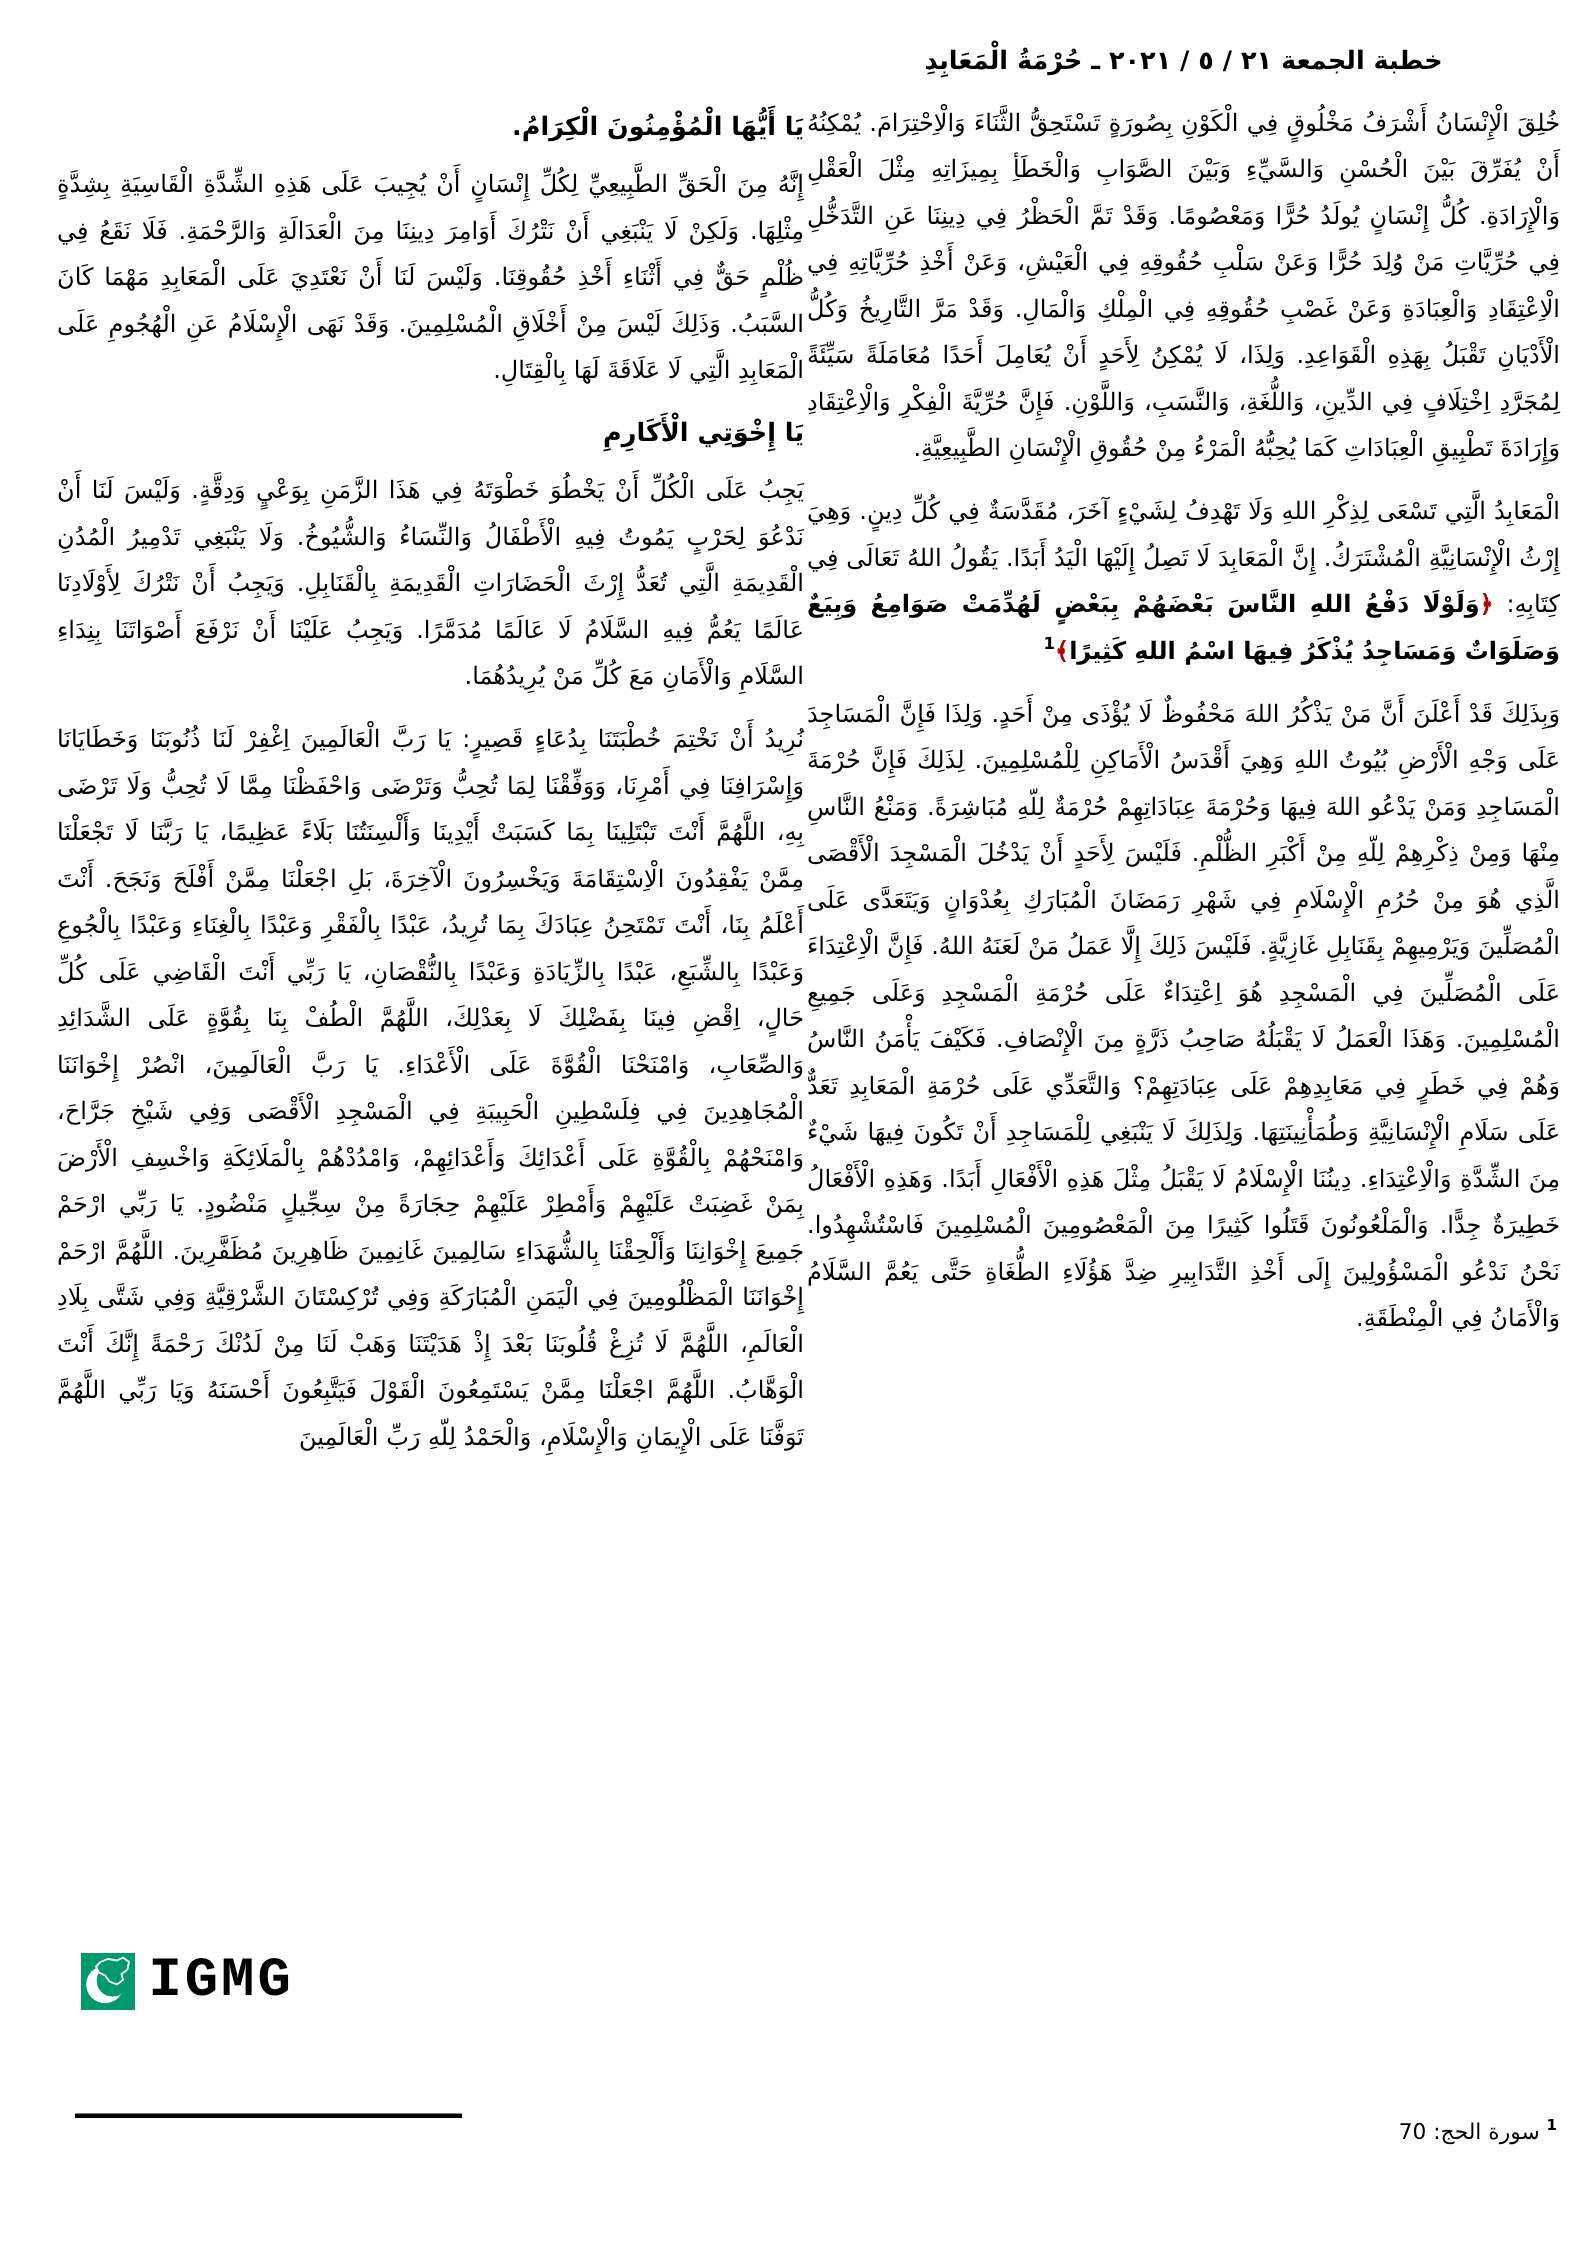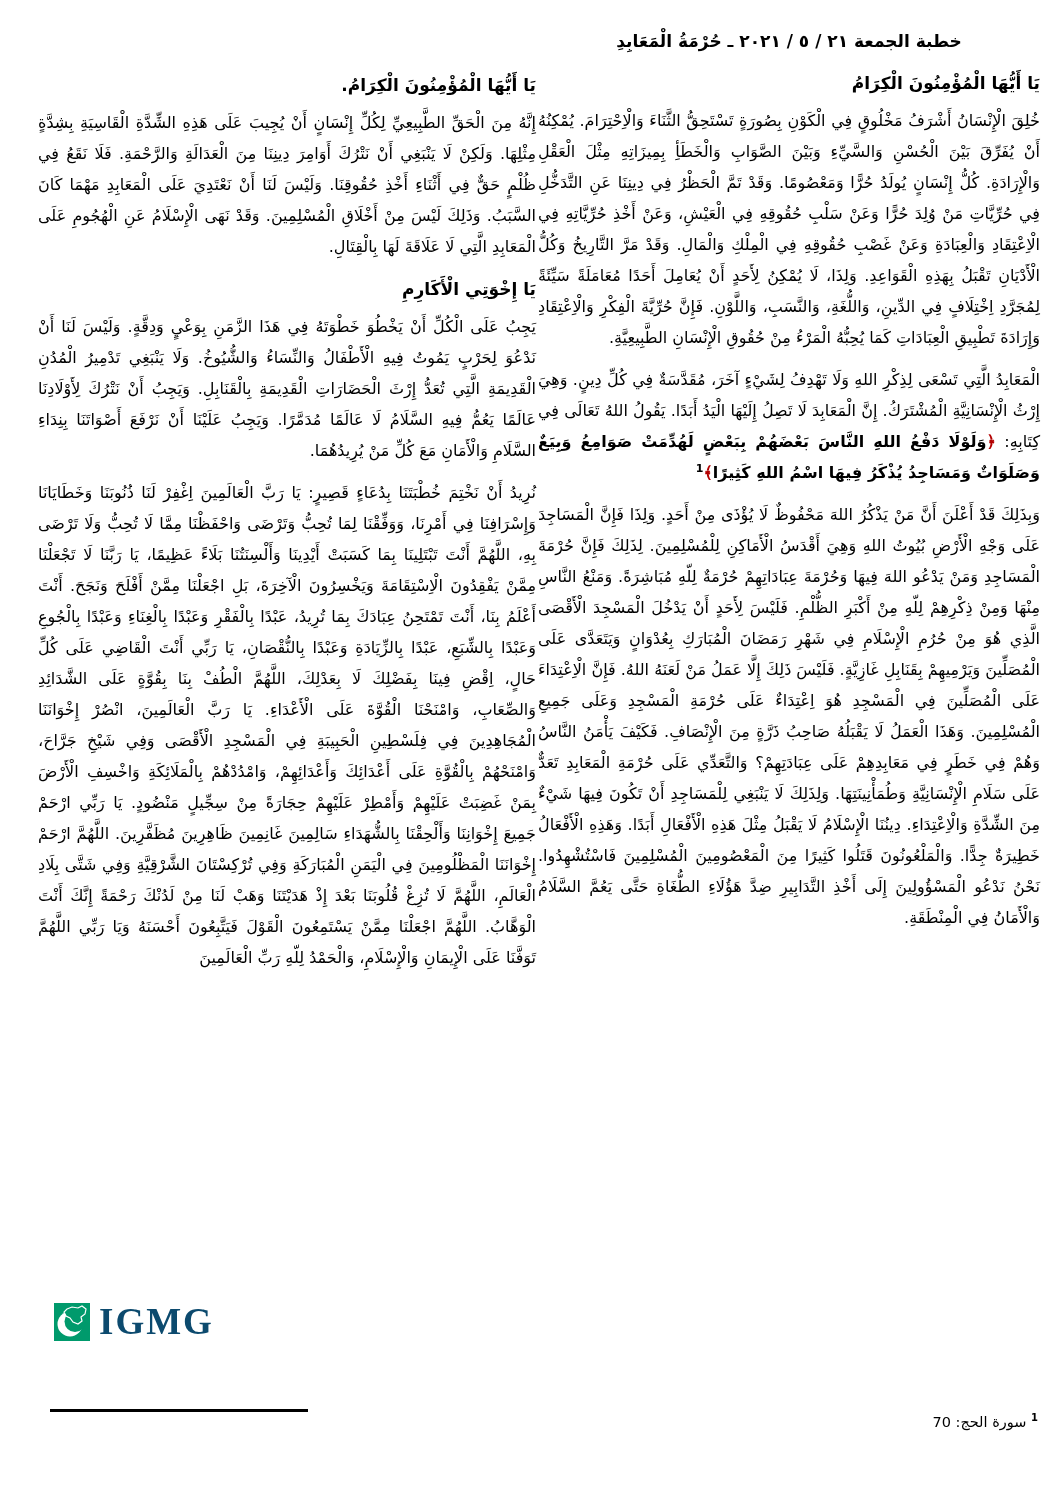--- a/index.html
+++ b/index.html
@@ -50,22 +50,22 @@
     display:flex;
     align-items:center;
     direction:ltr;
     gap:9px;
   }
   .logo-square { width:36px; height:38px; display:block; }
   .logo-text {
     font-weight:900;
     font-size:37px;
     letter-spacing:2px;
-    color:#0c4a6e;
-    font-family:Liberation Serif, serif;
+    color:#000000;
+    font-family:Liberation Mono, monospace;
   }
   .fn-sep {
     position:absolute;
     left:50px; top:1409px;
     width:258px; height:3px;
     background:#000;
   }
   .footnote {
     position:absolute;
     right:20px; top:1405px;
@@ -77,21 +77,20 @@
   .footnote sup { font-size:10px; font-weight:bold; }
 </style>
 </head>
 <body>
 
 <div class="page">
 
   <div class="col col-right">
     <div class="doc-header">خطبة الجمعة ٢١ / ٥ / ٢٠٢١ ـ حُرْمَةُ الْمَعَابِدِ</div>
 
-    <div class="sec-heading">يَا أَيُّهَا الْمُؤْمِنُونَ الْكِرَامُ</div>
 
     <p class="para">خُلِقَ الْإِنْسَانُ أَشْرَفُ مَخْلُوقٍ فِي الْكَوْنِ بِصُورَةٍ تَسْتَحِقُّ الثَّنَاءَ وَالْاِحْتِرَامَ. يُمْكِنُهُ أَنْ يُفَرِّقَ بَيْنَ الْحُسْنِ وَالسَّيِّءِ وَبَيْنَ الصَّوَابِ وَالْخَطَأِ بِمِيزَاتِهِ مِثْلَ الْعَقْلِ وَالْإِرَادَةِ. كُلُّ إِنْسَانٍ يُولَدُ حُرًّا وَمَعْصُومًا. وَقَدْ تَمَّ الْحَظْرُ فِي دِينِنَا عَنِ التَّدَخُّلِ فِي حُرِّيَّاتِ مَنْ وُلِدَ حُرًّا وَعَنْ سَلْبِ حُقُوقِهِ فِي الْعَيْشِ، وَعَنْ أَخْذِ حُرِّيَّاتِهِ فِي الْاِعْتِقَادِ وَالْعِبَادَةِ وَعَنْ غَصْبِ حُقُوقِهِ فِي الْمِلْكِ وَالْمَالِ. وَقَدْ مَرَّ التَّارِيخُ وَكُلُّ الْأَدْيَانِ تَقْبَلُ بِهَذِهِ الْقَوَاعِدِ. وَلِذَا، لَا يُمْكِنُ لِأَحَدٍ أَنْ يُعَامِلَ أَحَدًا مُعَامَلَةً سَيِّئَةً لِمُجَرَّدِ اِخْتِلَافٍ فِي الدِّينِ، وَاللُّغَةِ، وَالنَّسَبِ، وَاللَّوْنِ. فَإِنَّ حُرِّيَّةَ الْفِكْرِ وَالْاِعْتِقَادِ وَإِرَادَةَ تَطْبِيقِ الْعِبَادَاتِ كَمَا يُحِبُّهُ الْمَرْءُ مِنْ حُقُوقِ الْإِنْسَانِ الطَّبِيعِيَّةِ.</p>
 
 
     <p class="para"><span>الْمَعَابِدُ الَّتِي تَسْعَى لِذِكْرِ اللهِ وَلَا تَهْدِفُ لِشَيْءٍ آخَرَ، مُقَدَّسَةٌ فِي كُلِّ دِينٍ. وَهِيَ إِرْثُ الْإِنْسَانِيَّةِ الْمُشْتَرَكُ. إِنَّ الْمَعَابِدَ لَا تَصِلُ إِلَيْهَا الْيَدُ أَبَدًا. يَقُولُ اللهُ تَعَالَى فِي كِتَابِهِ: </span><span class="orn">﴿</span><span class="verse-text">وَلَوْلَا دَفْعُ اللهِ النَّاسَ بَعْضَهُمْ بِبَعْضٍ لَهُدِّمَتْ صَوَامِعُ وَبِيَعٌ وَصَلَوَاتٌ وَمَسَاجِدُ يُذْكَرُ فِيهَا اسْمُ اللهِ كَثِيرًا</span><span class="orn">﴾</span><sup class="fn-ref">1</sup></p>
 
     <p class="para">وَبِذَلِكَ قَدْ أَعْلَنَ أَنَّ مَنْ يَذْكُرُ اللهَ مَحْفُوظٌ لَا يُؤْذَى مِنْ أَحَدٍ. وَلِذَا فَإِنَّ الْمَسَاجِدَ عَلَى وَجْهِ الْأَرْضِ بُيُوتُ اللهِ وَهِيَ أَقْدَسُ الْأَمَاكِنِ لِلْمُسْلِمِينَ. لِذَلِكَ فَإِنَّ حُرْمَةَ الْمَسَاجِدِ وَمَنْ يَدْعُو اللهَ فِيهَا وَحُرْمَةَ عِبَادَاتِهِمْ حُرْمَةٌ لِلّهِ مُبَاشِرَةً. وَمَنْعُ النَّاسِ مِنْهَا وَمِنْ ذِكْرِهِمْ لِلّهِ مِنْ أَكْبَرِ الظُّلْمِ. فَلَيْسَ لِأَحَدٍ أَنْ يَدْخُلَ الْمَسْجِدَ الْأَقْصَى الَّذِي هُوَ مِنْ حُرُمِ الْإِسْلَامِ فِي شَهْرِ رَمَضَانَ الْمُبَارَكِ بِعُدْوَانٍ وَيَتَعَدَّى عَلَى الْمُصَلِّينَ وَيَرْمِيهِمْ بِقَنَابِلِ غَازِيَّةٍ. فَلَيْسَ ذَلِكَ إِلَّا عَمَلُ مَنْ لَعَنَهُ اللهُ. فَإِنَّ الْاِعْتِدَاءَ عَلَى الْمُصَلِّينَ فِي الْمَسْجِدِ هُوَ اِعْتِدَاءٌ عَلَى حُرْمَةِ الْمَسْجِدِ وَعَلَى جَمِيعِ الْمُسْلِمِينَ. وَهَذَا الْعَمَلُ لَا يَقْبَلُهُ صَاحِبُ ذَرَّةٍ مِنَ الْإِنْصَافِ. فَكَيْفَ يَأْمَنُ النَّاسُ وَهُمْ فِي خَطَرٍ فِي مَعَابِدِهِمْ عَلَى عِبَادَتِهِمْ؟ وَالتَّعَدِّي عَلَى حُرْمَةِ الْمَعَابِدِ تَعَدٌّ عَلَى سَلَامِ الْإِنْسَانِيَّةِ وَطُمَأْنِينَتِهَا. وَلِذَلِكَ لَا يَنْبَغِي لِلْمَسَاجِدِ أَنْ تَكُونَ فِيهَا شَيْءٌ مِنَ الشِّدَّةِ وَالْاِعْتِدَاءِ. دِينُنَا الْإِسْلَامُ لَا يَقْبَلُ مِثْلَ هَذِهِ الْأَفْعَالِ أَبَدًا. وَهَذِهِ الْأَفْعَالُ خَطِيرَةٌ جِدًّا. وَالْمَلْعُونُونَ قَتَلُوا كَثِيرًا مِنَ الْمَعْصُومِينَ الْمُسْلِمِينَ فَاسْتُشْهِدُوا. نَحْنُ نَدْعُو الْمَسْؤُولِينَ إِلَى أَخْذِ التَّدَابِيرِ ضِدَّ هَؤُلَاءِ الطُّغَاةِ حَتَّى يَعُمَّ السَّلَامُ وَالْأَمَانُ فِي الْمِنْطَقَةِ.</p>
   </div>
 
   <div class="col col-left">

